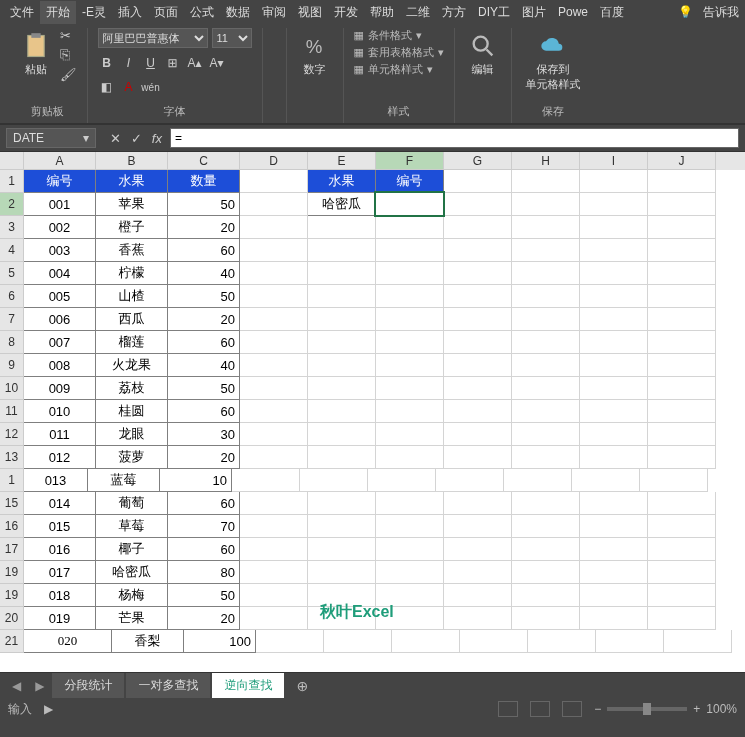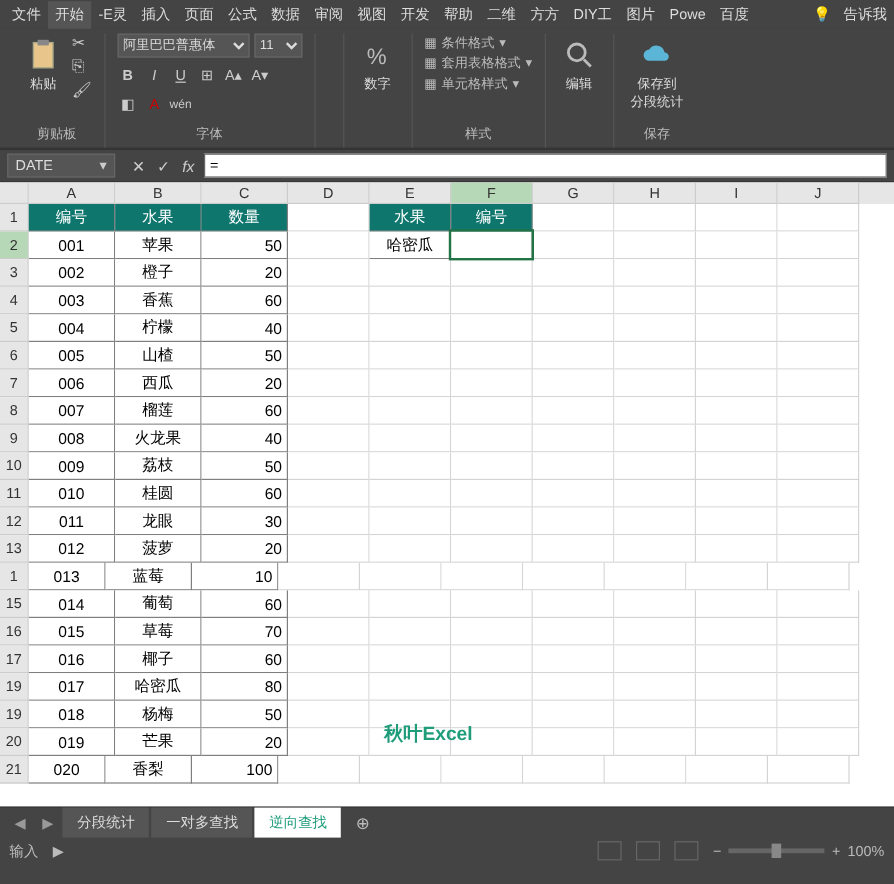--- a/index.html
+++ b/index.html
@@ -35,21 +35,21 @@
 .fx-input { flex: 1; height: 20px; background: #fff; border: 1px solid #666; color: #000; padding-left: 4px; font-size: 12px; margin-right: 6px; }
 
 .grid-wrap { background: #fff; height: 520px; position: relative; overflow: hidden; }
 .col-headers { display: flex; position: absolute; top: 0; left: 0; right: 0; height: 18px; background: #e6e6e6; z-index: 2; }
 .corner { width: 24px; border-right: 1px solid #ccc; border-bottom: 1px solid #ccc; background: #e6e6e6; }
 .ch { border-right: 1px solid #ccc; border-bottom: 1px solid #ccc; text-align: center; font-size: 12px; color: #333; background: #e6e6e6; line-height: 18px; }
 .rows { position: absolute; top: 18px; left: 0; right: 0; bottom: 0; overflow: auto; }
 .row { display: flex; height: 23px; }
 .rh { width: 24px; background: #e6e6e6; border-right: 1px solid #ccc; border-bottom: 1px solid #ccc; text-align: center; font-size: 12px; color: #333; line-height: 23px; }
 .cell { border-right: 1px solid #d4d4d4; border-bottom: 1px solid #d4d4d4; font-size: 13px; color: #000; display: flex; align-items: center; padding: 0 4px; background: #fff; }
-.cell.hdr { background: #0f766e; color: #fff; justify-content: center; font-weight: 400; }
+.cell.hdr { background: #1d4ed8; color: #fff; justify-content: center; font-weight: 400; }
 .cell.data-b { border-color: #7f7f7f; }
 .cell.c-center { justify-content: center; }
 .cell.c-right { justify-content: flex-end; }
 .ch.sel { background: #b7d8b7; }
 .rh.sel { background: #b7d8b7; }
 .cell.active { position: relative; z-index: 3; }
 .cell.active::after { content: ""; position: absolute; inset: -2px; border: 2px solid #217346; pointer-events: none; }
 .watermark { position: absolute; color: #1f9d7a; font-weight: bold; font-size: 16px; }
 
 .sheet-tabs { height: 26px; background: #444; display: flex; align-items: center; padding-left: 6px; gap: 2px; border-top: 1px solid #333; }
@@ -199,21 +199,21 @@
 
   <div class="ribbon-group" style="border-right:none">
     <div class="body">
         <div class="ribbon-btn-lg">
       <span class="icon">
             <svg class="icon" viewBox="0 0 24 24">
               <path d="M6 16a4 4 0 010-8 6 6 0 0111 2 3 3 0 010 6H6z" fill="#5bb5d6"></path>
             </svg>
           </span>
       <span style="white-space:pre-line;text-align:center">保存到
-分段统计</span>
+单元格样式</span>
     </div>
       </div>
     <div class="label">保存</div>
   </div>
 </div>
 
 <div class="formula-bar">
   <div class="namebox">
     <input value="DATE" style="">
     <span class="dd">▾</span>
@@ -496,21 +496,21 @@
         <div class="cell" style="width: 68px;"></div>
         <div class="cell" style="width: 68px;"></div>
         <div class="cell" style="width: 68px;"></div>
         <div class="cell" style="width: 68px;"></div>
         <div class="cell" style="width: 68px;"></div>
         <div class="cell" style="width: 68px;"></div>
         <div class="cell" style="width: 68px;"></div>
       </div>
       <div class="row">
         <div class="rh">21</div>
-        <div class="cell data-b c-center" style="width: 64px;">020</div>
+        <div class="cell data-b c-center" style="width: 88px; font-family: Liberation Serif, serif;">020</div>
         <div class="cell data-b c-center" style="width: 72px;">香梨</div>
         <div class="cell data-b c-right" style="width: 72px;">100</div>
         <div class="cell" style="width: 68px;"></div>
         <div class="cell" style="width: 68px;"></div>
         <div class="cell" style="width: 68px;"></div>
         <div class="cell" style="width: 68px;"></div>
         <div class="cell" style="width: 68px;"></div>
         <div class="cell" style="width: 68px;"></div>
         <div class="cell" style="width: 68px;"></div>
       </div>

